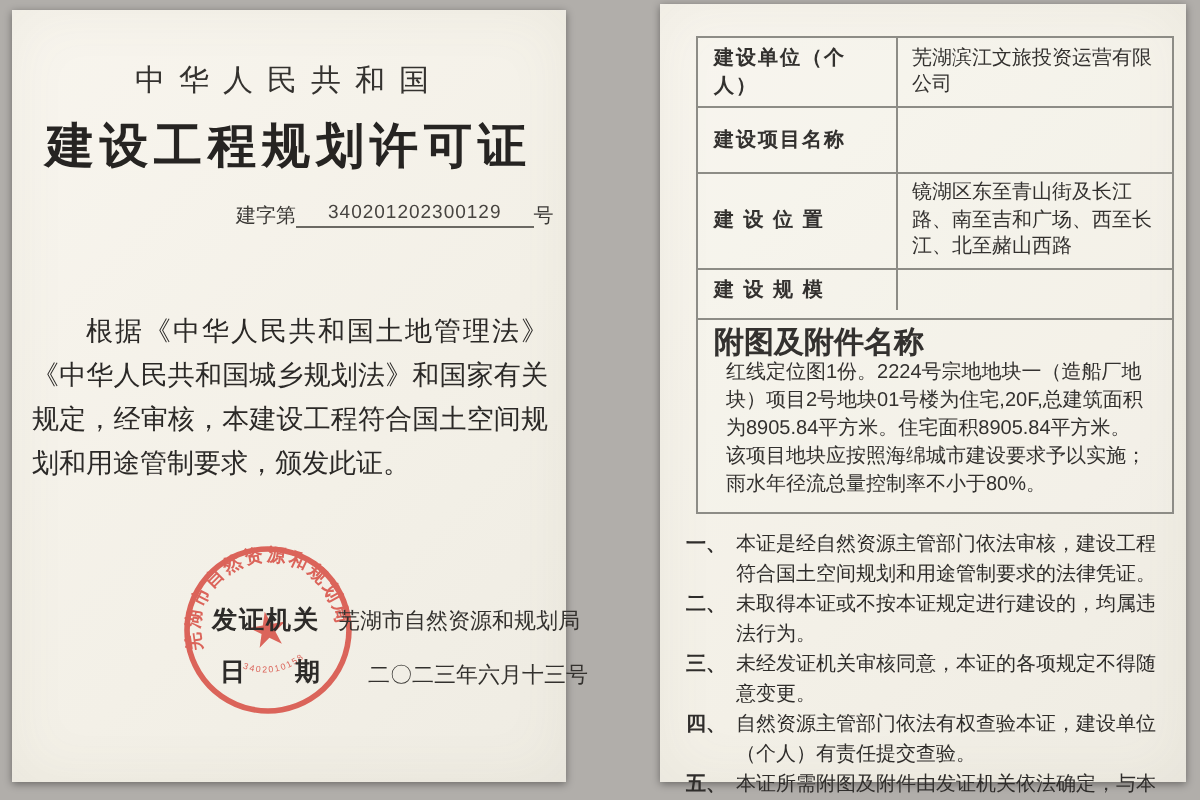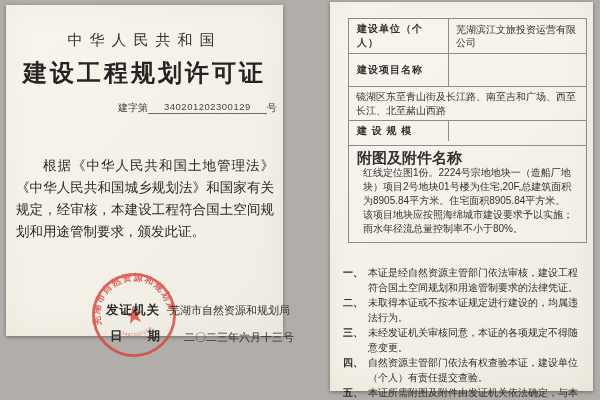--- a/index.html
+++ b/index.html
@@ -7,21 +7,21 @@
     width:600px;height:400px;position:relative;overflow:hidden;
     background:#b1aeaa;
     font-family:"Liberation Sans","DejaVu Sans",sans-serif;
     color:#2e2c2a;
   }
   .page{
     position:absolute;
     background:linear-gradient(135deg,#f8f5ee 0%,#f3f0e7 60%,#efece3 100%);
     box-shadow:0 1px 4px rgba(0,0,0,.4), inset 0 0 30px rgba(120,110,90,.07);
   }
-  .left-page{left:6px;top:5px;width:277px;height:331px;}
+  .left-page{left:6px;top:5px;width:277px;height:386px;}
   .right-page{left:330px;top:2px;width:263px;height:389px;}
 
   
   .country{position:absolute;top:26px;left:0;width:100%;text-align:center;
     font-size:15px;letter-spacing:7px;color:#34322f;}
   .cert-title{position:absolute;top:52px;left:0;width:100%;text-align:center;
     font-size:24px;font-weight:bold;letter-spacing:3px;color:#262422;}
   .cert-no-row{position:absolute;top:96px;left:112px;display:flex;align-items:flex-start;
     font-size:10px;color:#3b3936;}
   .cert-no-line{display:inline-block;border-bottom:1px solid #6b6963;
@@ -102,20 +102,21 @@
 
   <div class="info-table">
     <div class="t-row r1">
       <div class="t-label">建设单位（个人）</div>
       <div class="t-value">芜湖滨江文旅投资运营有限公司</div>
     </div>
     <div class="t-row r2">
       <div class="t-label">建设项目名称</div>
     </div>
     <div class="t-row r3">
+      <div class="t-label">建 设 位 置</div>
       <div class="t-value">镜湖区东至青山街及长江路、南至吉和广场、西至长江、北至赭山西路</div>
     </div>
     <div class="t-row r4">
       <div class="t-label">建 设 规 模</div>
     </div>
     <div class="attachment">
       <div class="attachment-title">附图及附件名称</div>
       <p>红线定位图1份。2224号宗地地块一（造船厂地块）项目2号地块01号楼为住宅,20F,总建筑面积为8905.84平方米。住宅面积8905.84平方米。</p>
       <p>该项目地块应按照海绵城市建设要求予以实施；雨水年径流总量控制率不小于80%。</p>
     </div>

